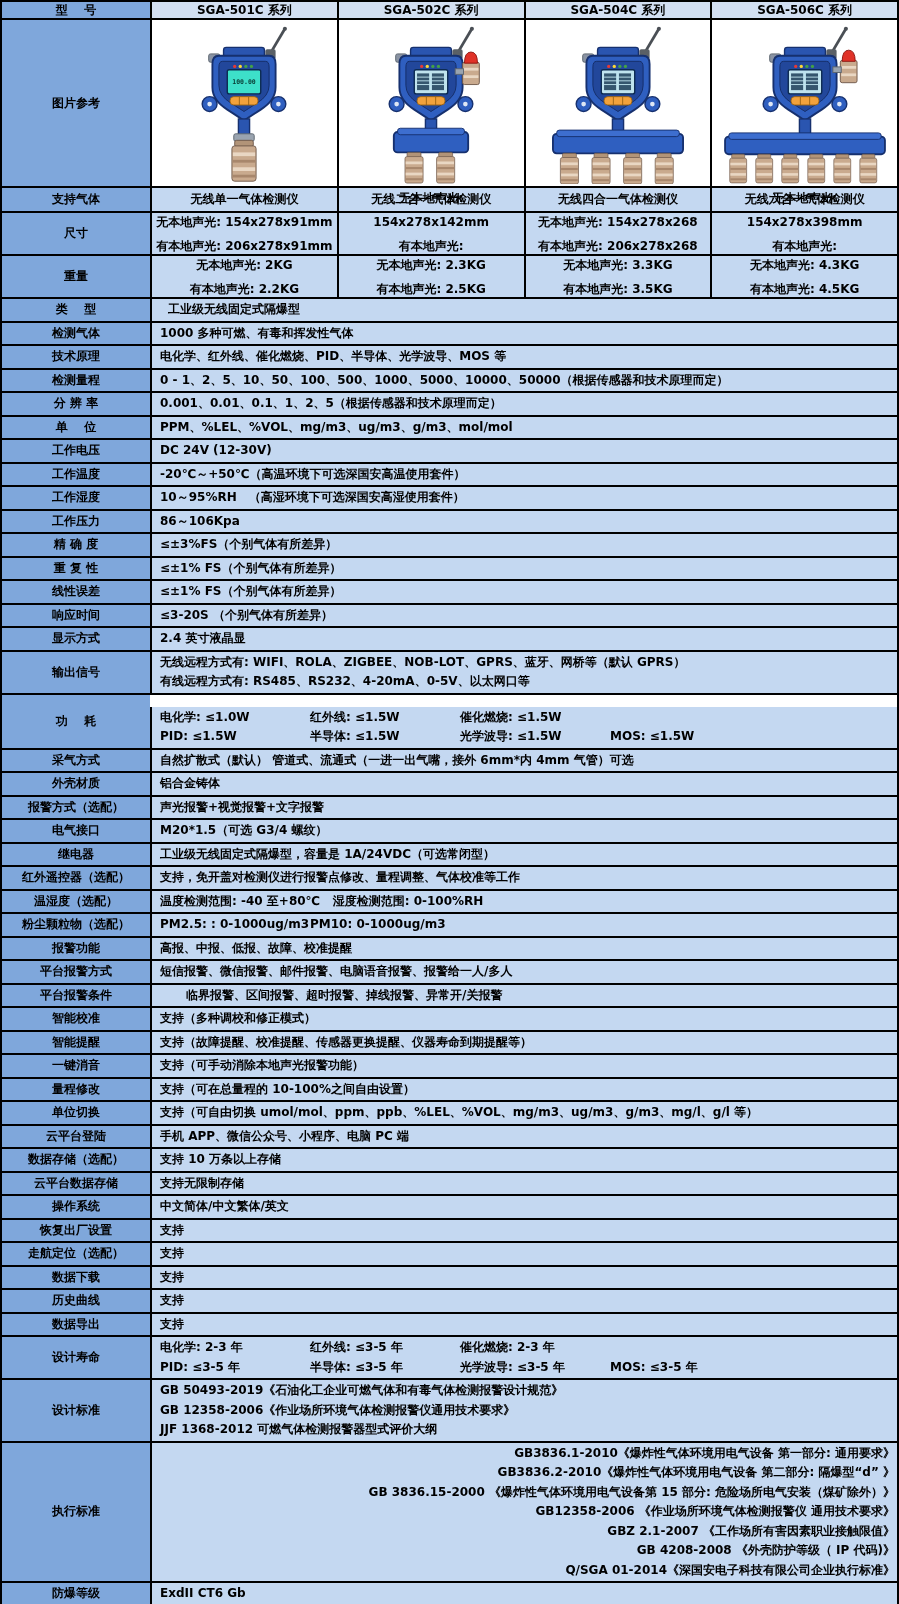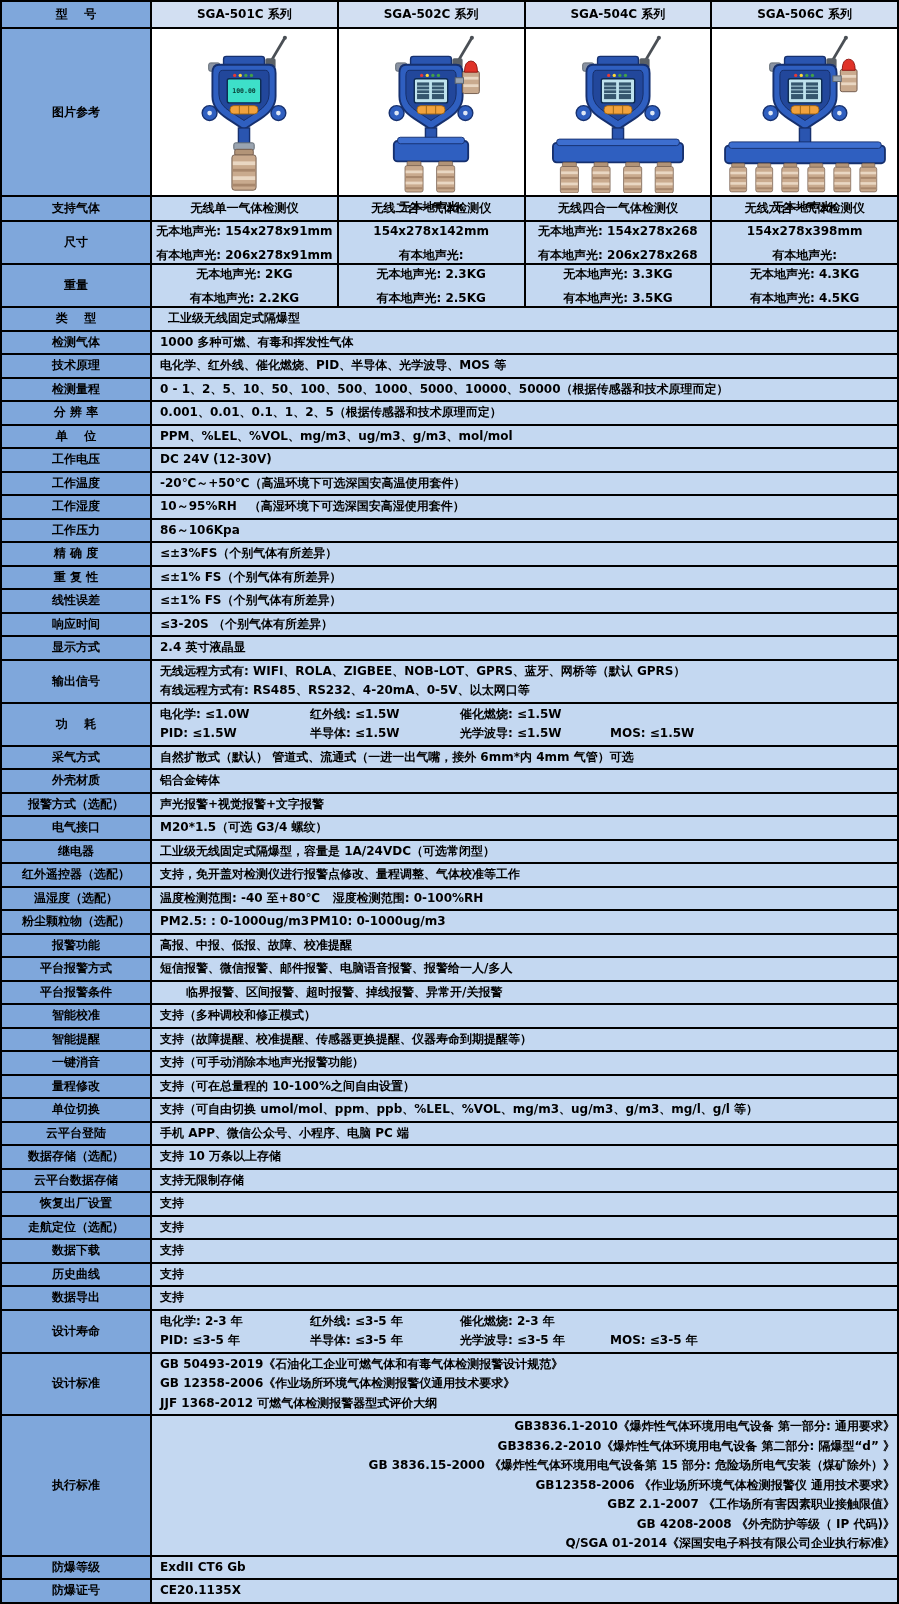--- a/index.html
+++ b/index.html
@@ -43,21 +43,21 @@
     white-space:pre-wrap;
     padding:1px 2px;
   }
   .col{
     flex:1 1 0;
     border-left:2px solid var(--border);
     background:var(--value-bg);
     text-align:center;
     padding:1px 4px;
   }
-  .header-row{height:27px;}
+  .header-row{height:18px;}
   .header-row .col{background:var(--header-bg);}
   .image-row{height:168px;}
   .image-row .col{background:var(--image-bg);justify-content:flex-end;align-items:center;padding:2px;}
   .gas-row{height:25px;}
   .size-row,.weight-row{height:43px;}
   .size-row .line,.weight-row .line{line-height:24px;}
   .value-cell{
     flex:1 1 0;
     border-left:2px solid var(--border);
     background:var(--value-bg);
@@ -348,21 +348,21 @@
       </div>
       <div class="row spec-row">
         <div class="cell label-cell">输出信号</div>
         <div class="cell value-cell" style="min-height: 39px;">
           <div class="line">无线远程方式有: WIFI、ROLA、ZIGBEE、NOB-LOT、GPRS、蓝牙、网桥等（默认 GPRS）</div>
           <div class="line">有线远程方式有: RS485、RS232、4-20mA、0-5V、以太网口等</div>
         </div>
       </div>
       <div class="row spec-row">
         <div class="cell label-cell">功    耗</div>
-        <div class="cell value-cell" style="min-height: 39px;">
+        <div class="cell value-cell" style="min-height: 39px; margin-top: 12px;">
           <div class="line"><span class="seg">电化学: ≤1.0W</span><span class="seg">红外线: ≤1.5W</span><span class="seg">催化燃烧: ≤1.5W</span></div>
           <div class="line"><span class="seg">PID: ≤1.5W</span><span class="seg">半导体: ≤1.5W</span><span class="seg">光学波导: ≤1.5W</span><span class="seg">MOS: ≤1.5W</span></div>
         </div>
       </div>
       <div class="row spec-row">
         <div class="cell label-cell">采气方式</div>
         <div class="cell value-cell" style="min-height: 19.5px;">
           <div class="line">自然扩散式（默认） 管道式、流通式（一进一出气嘴，接外 6mm*内 4mm 气管）可选</div>
         </div>
       </div>
@@ -465,20 +465,26 @@
       <div class="row spec-row">
         <div class="cell label-cell">数据存储（选配）</div>
         <div class="cell value-cell" style="min-height: 19.5px;">
           <div class="line">支持 10 万条以上存储</div>
         </div>
       </div>
       <div class="row spec-row">
         <div class="cell label-cell">云平台数据存储</div>
         <div class="cell value-cell" style="min-height: 19.5px;">
           <div class="line">支持无限制存储</div>
+        </div>
+      </div>
+      <div class="row spec-row">
+        <div class="cell label-cell">操作系统</div>
+        <div class="cell value-cell" style="min-height: 19.5px;">
+          <div class="line">中文简体/中文繁体/英文</div>
         </div>
       </div>
       <div class="row spec-row">
         <div class="cell label-cell">恢复出厂设置</div>
         <div class="cell value-cell" style="min-height: 19.5px;">
           <div class="line">支持</div>
         </div>
       </div>
       <div class="row spec-row">
         <div class="cell label-cell">走航定位（选配）</div>

